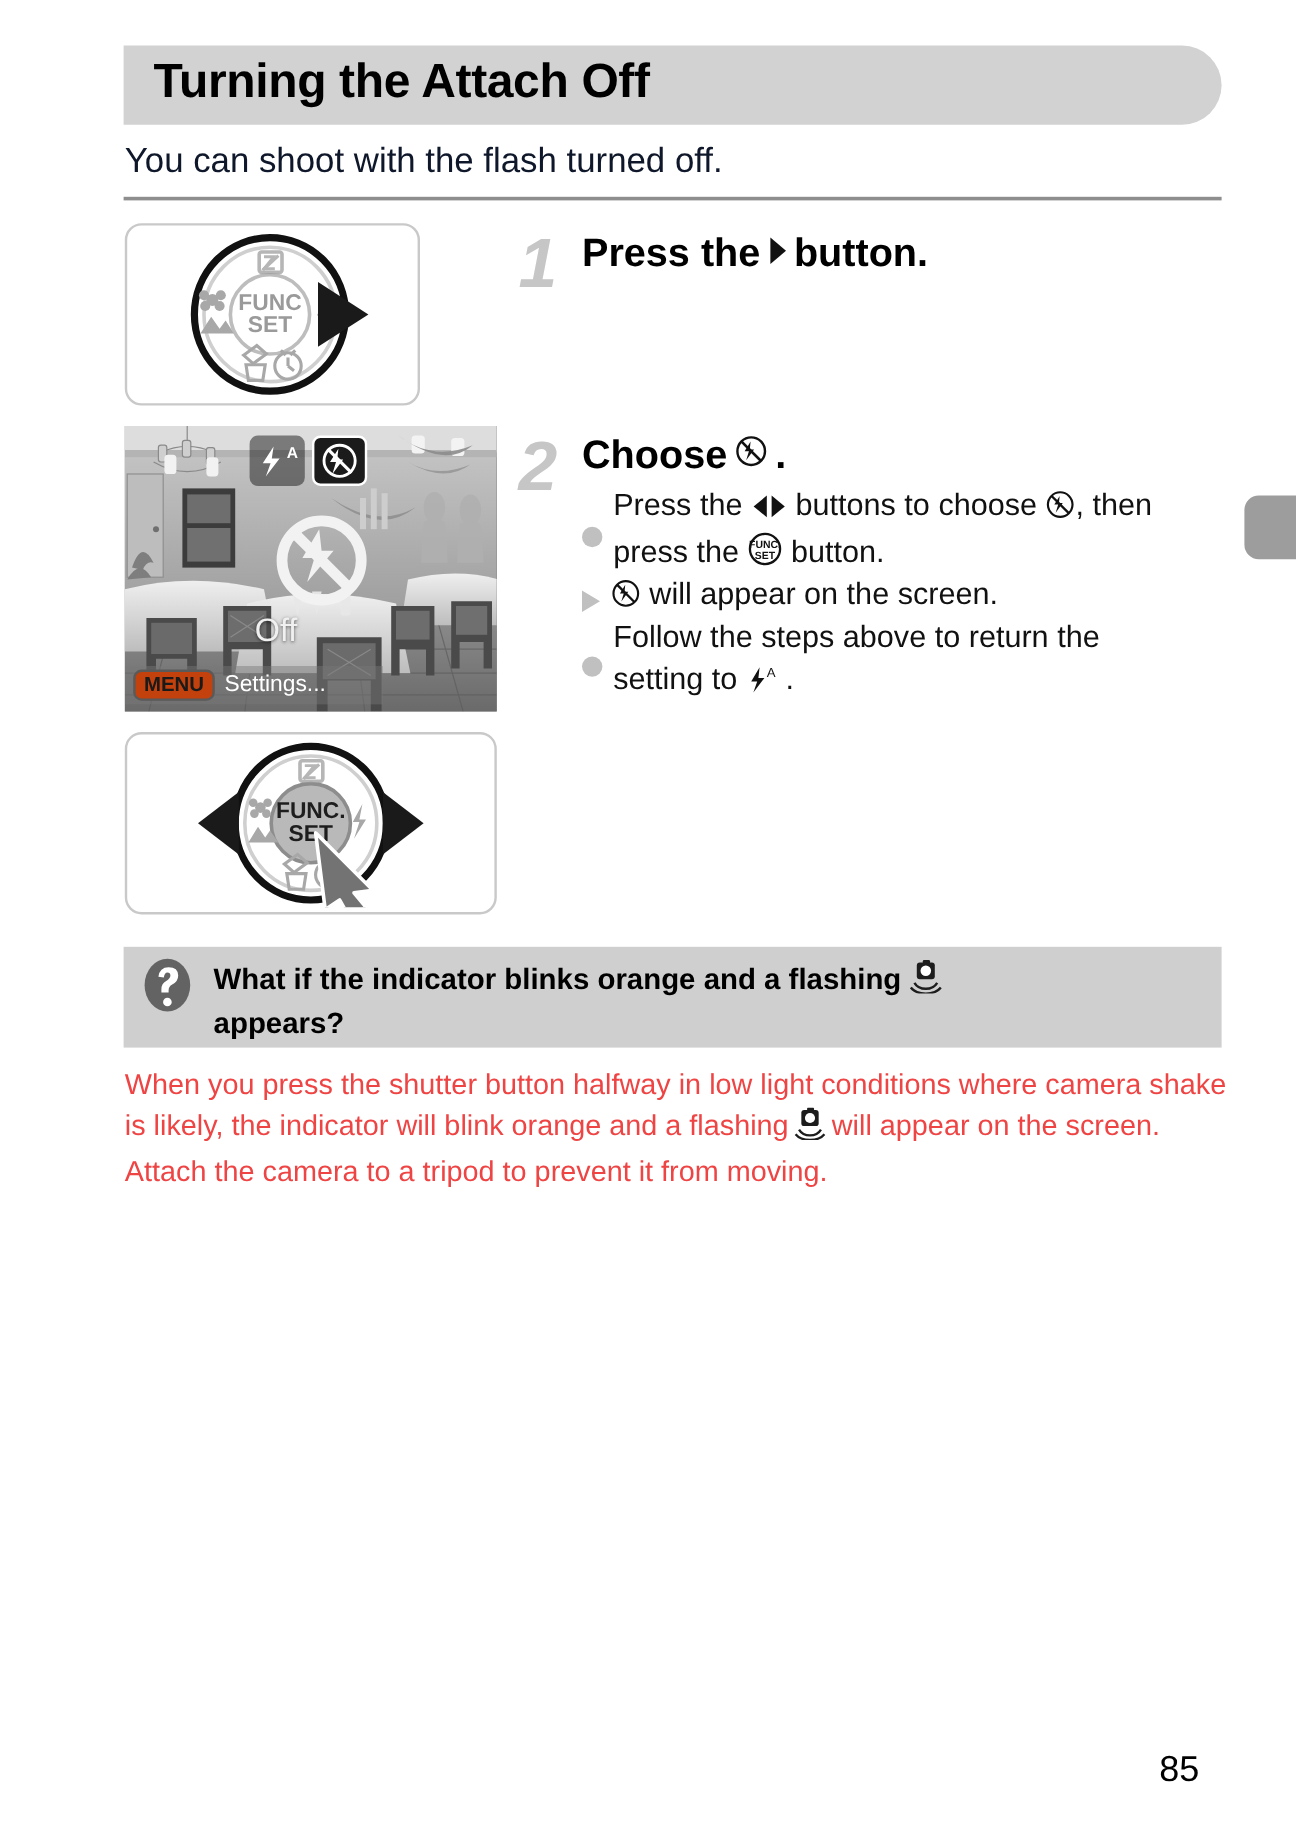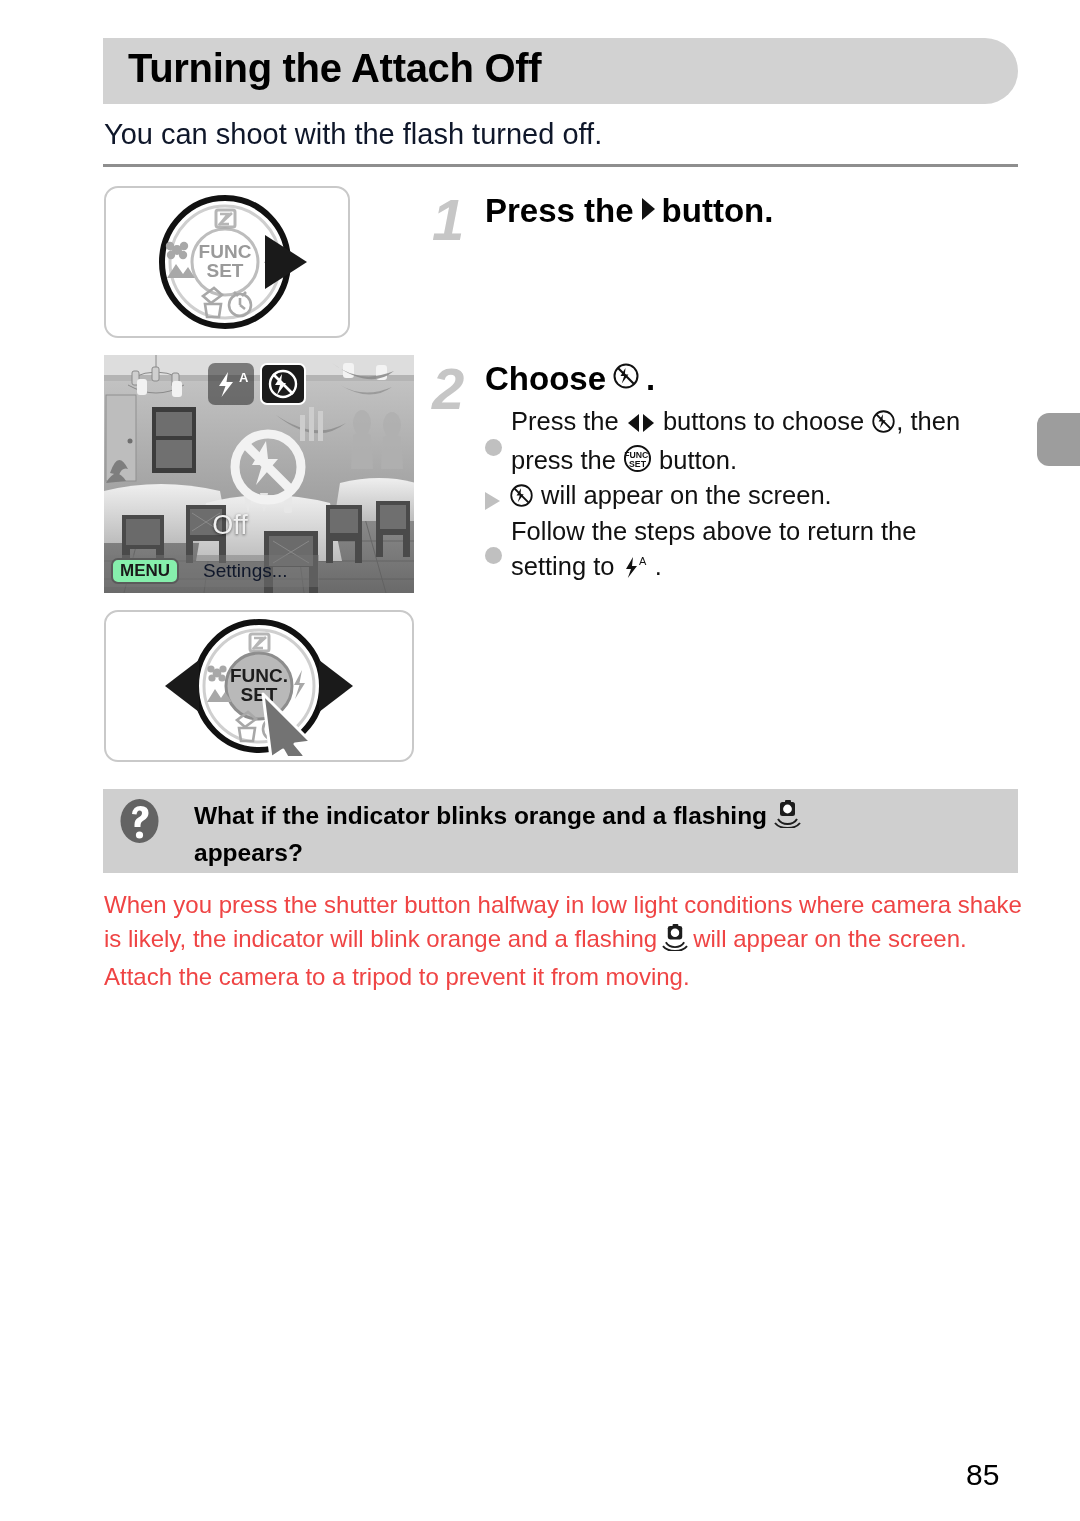--- a/index.html
+++ b/index.html
@@ -155,21 +155,20 @@
   }
   #qa-heading {
     position: absolute;
     left: 178px;
     top: 800px;
     width: 830px;
     font-size: 24.5px;
     font-weight: bold;
     line-height: 1.33;
     color: #000;
-    margin-left: 16px;
   }
   #qa-body {
     position: absolute;
     left: 104px;
     top: 888px;
     width: 918px;
     font-size: 24px;
     line-height: 1.42;
     color: #ef4444;
   }
@@ -362,22 +361,22 @@
 
   <svg style="position:absolute; left:122px; top:70px;" width="84" height="84" viewBox="0 0 84 84">
     <circle cx="42" cy="42" r="33" fill="none" stroke="#f2f2f2" stroke-width="9"></circle>
     <path d="M40 16 l-14 24 h10 l-6 20 l22 -26 h-10 z" fill="#f2f2f2"></path>
     <path d="M19 19 L65 65" stroke="#f2f2f2" stroke-width="9"></path>
   </svg>
 
   <div style="position:absolute; left:0; top:155px; width:252px; text-align:center; color:#f0f0f0; font-size:27px; text-shadow:0 1px 3px rgba(0,0,0,.6);">Off</div>
 
   <div style="position:absolute; left:0; bottom:6px; width:215px; height:32px; background:rgba(120,120,120,0.45); display:flex; align-items:center;">
-    <span style="margin-left:7px; background:#86efac; color:#1a1a1a; font-weight:bold; font-size:17px; padding:1px 7px; border-radius:7px; border:2px solid #5a5a5a;">MENU</span>
-    <span style="margin-left:24px; color:#0f172a; font-size:19px;">Settings...</span>
+    <span style="margin-left:7px; background:#c2410c; color:#1a1a1a; font-weight:bold; font-size:17px; padding:1px 7px; border-radius:7px; border:2px solid #5a5a5a;">MENU</span>
+    <span style="margin-left:8px; color:#ffffff; font-size:19px;">Settings...</span>
   </div>
 </div>
 
 <div class="step-num" style="left:432px; top:360px;">2</div>
 <div class="step-title" style="left:485px; top:360px;">
   <span>Choose</span>
   <span class="ig">
     <svg width="28" height="28" viewBox="0 0 28 28">
       <circle cx="14" cy="14" r="11.5" fill="none" stroke="#111" stroke-width="2"></circle>
       <path d="M13.5 6 l-5 8 h3.6 l-2.3 7.5 l6.6 -9 h-3.6 z" fill="#111"></path>

